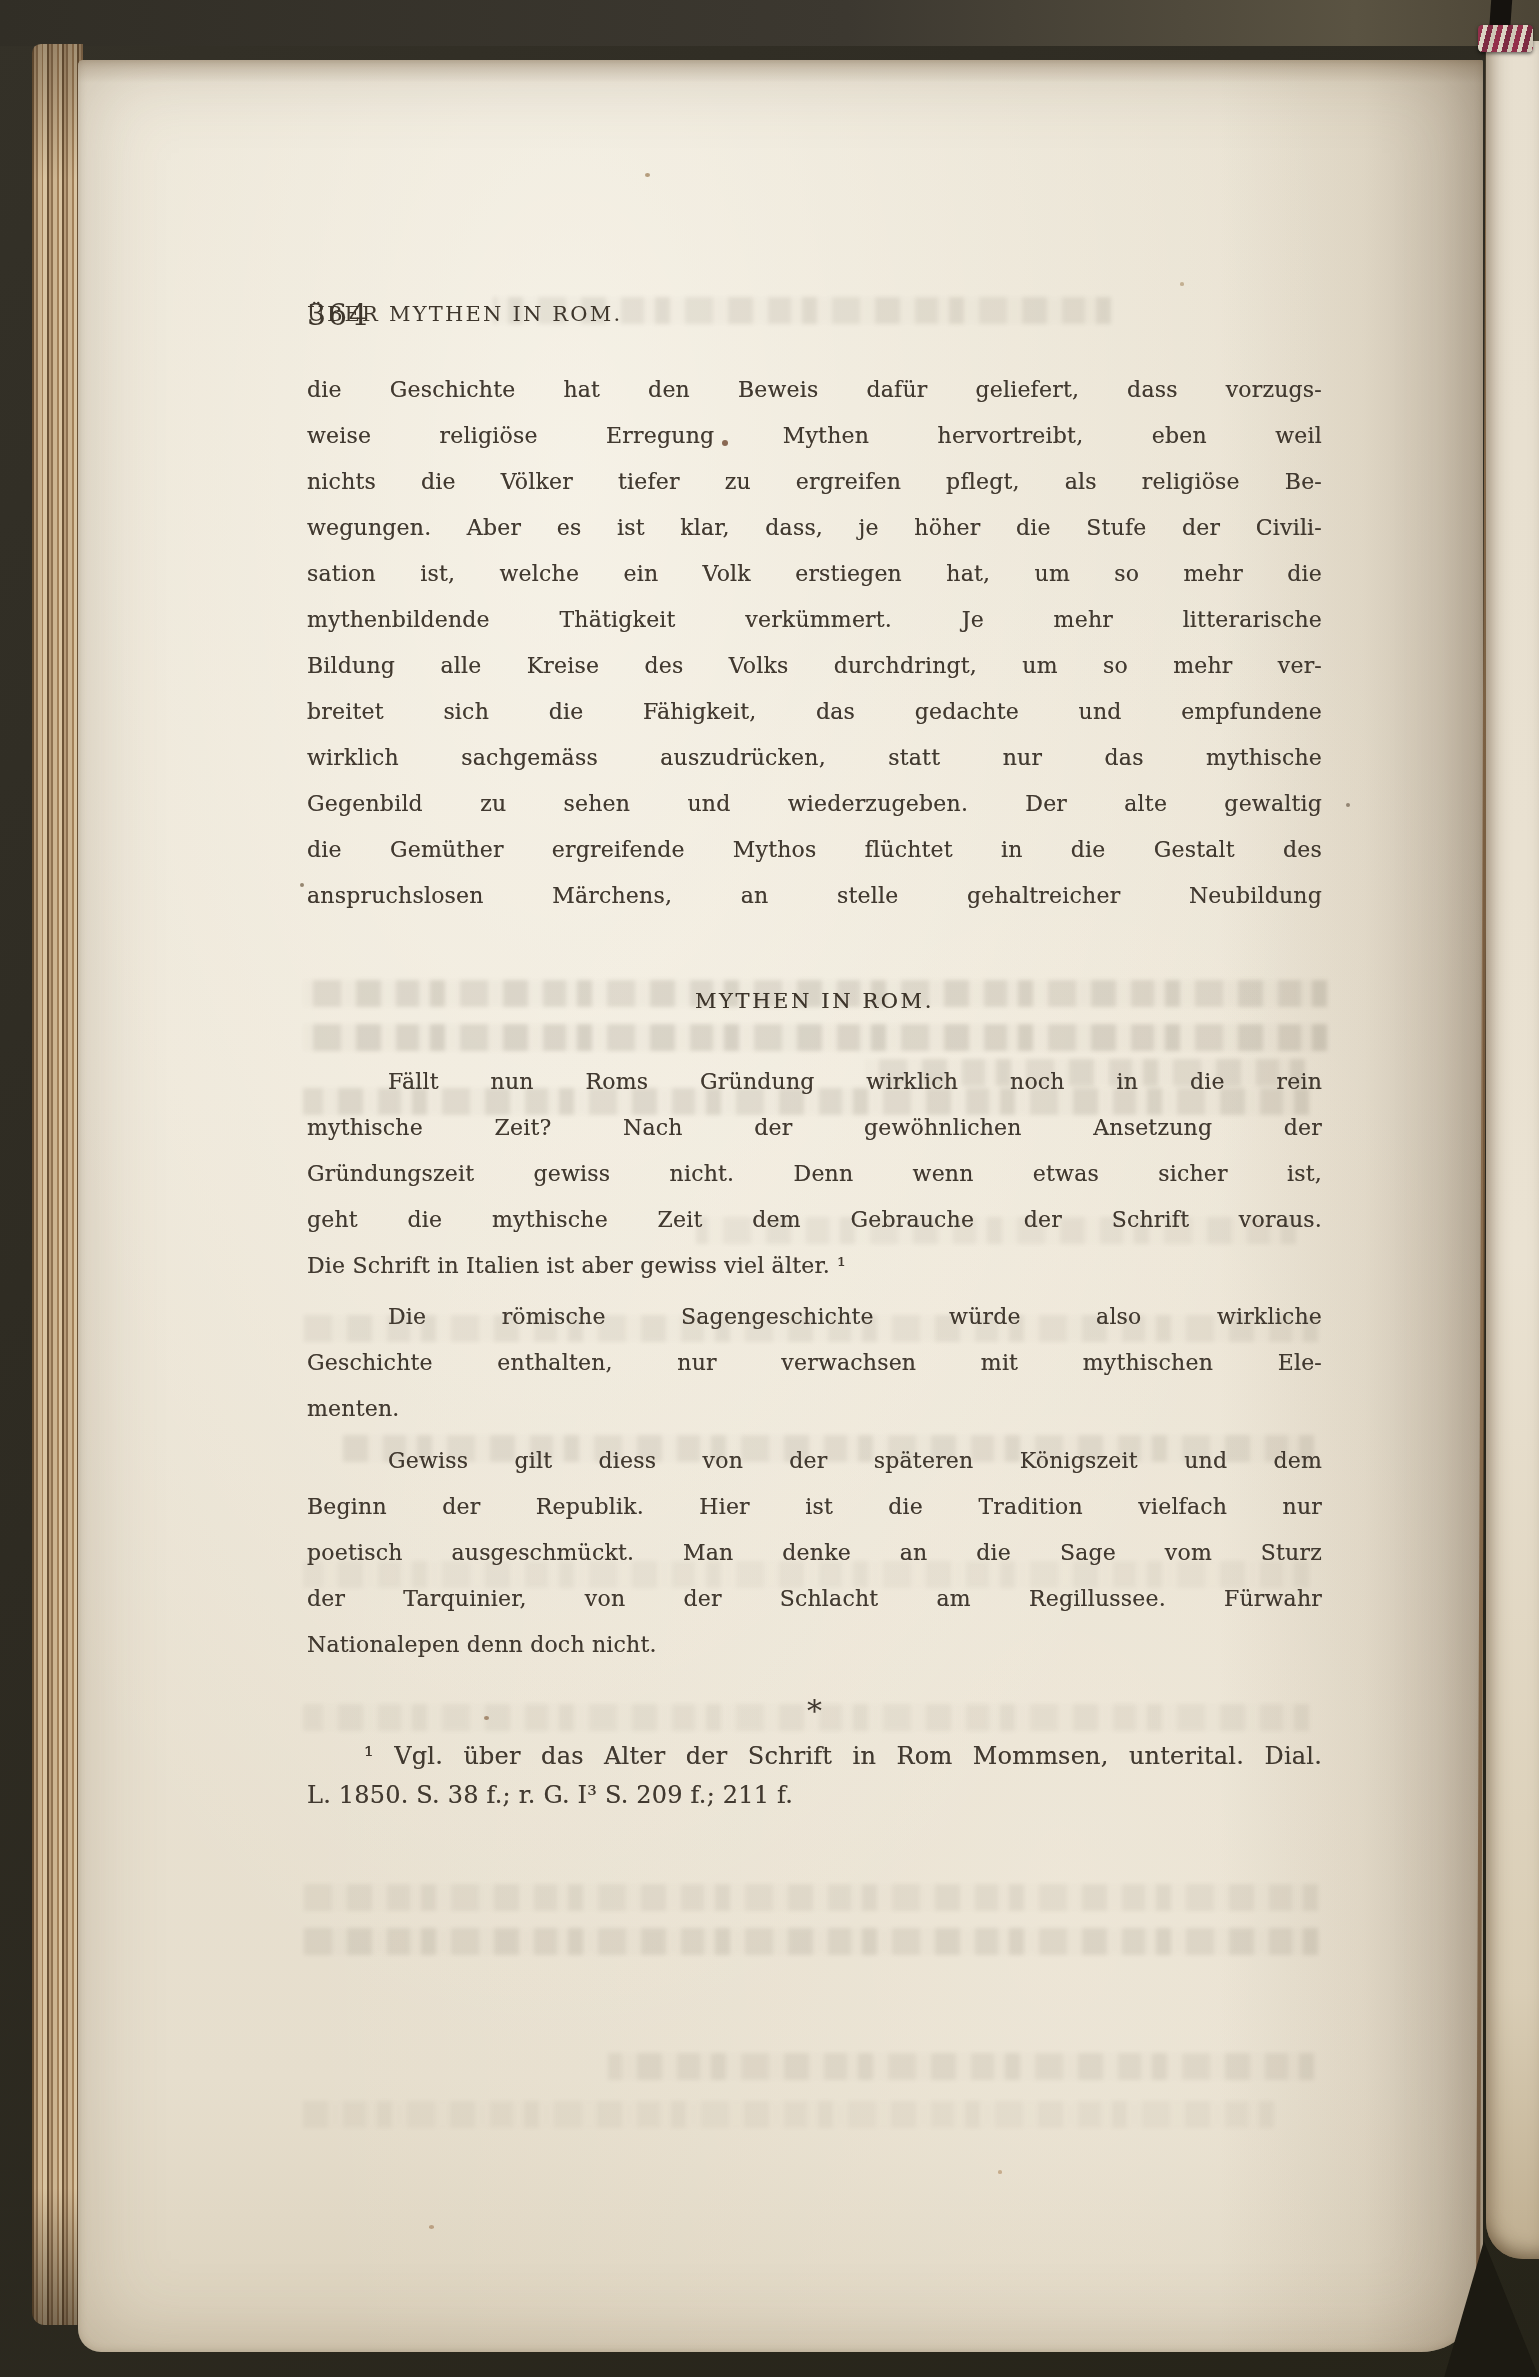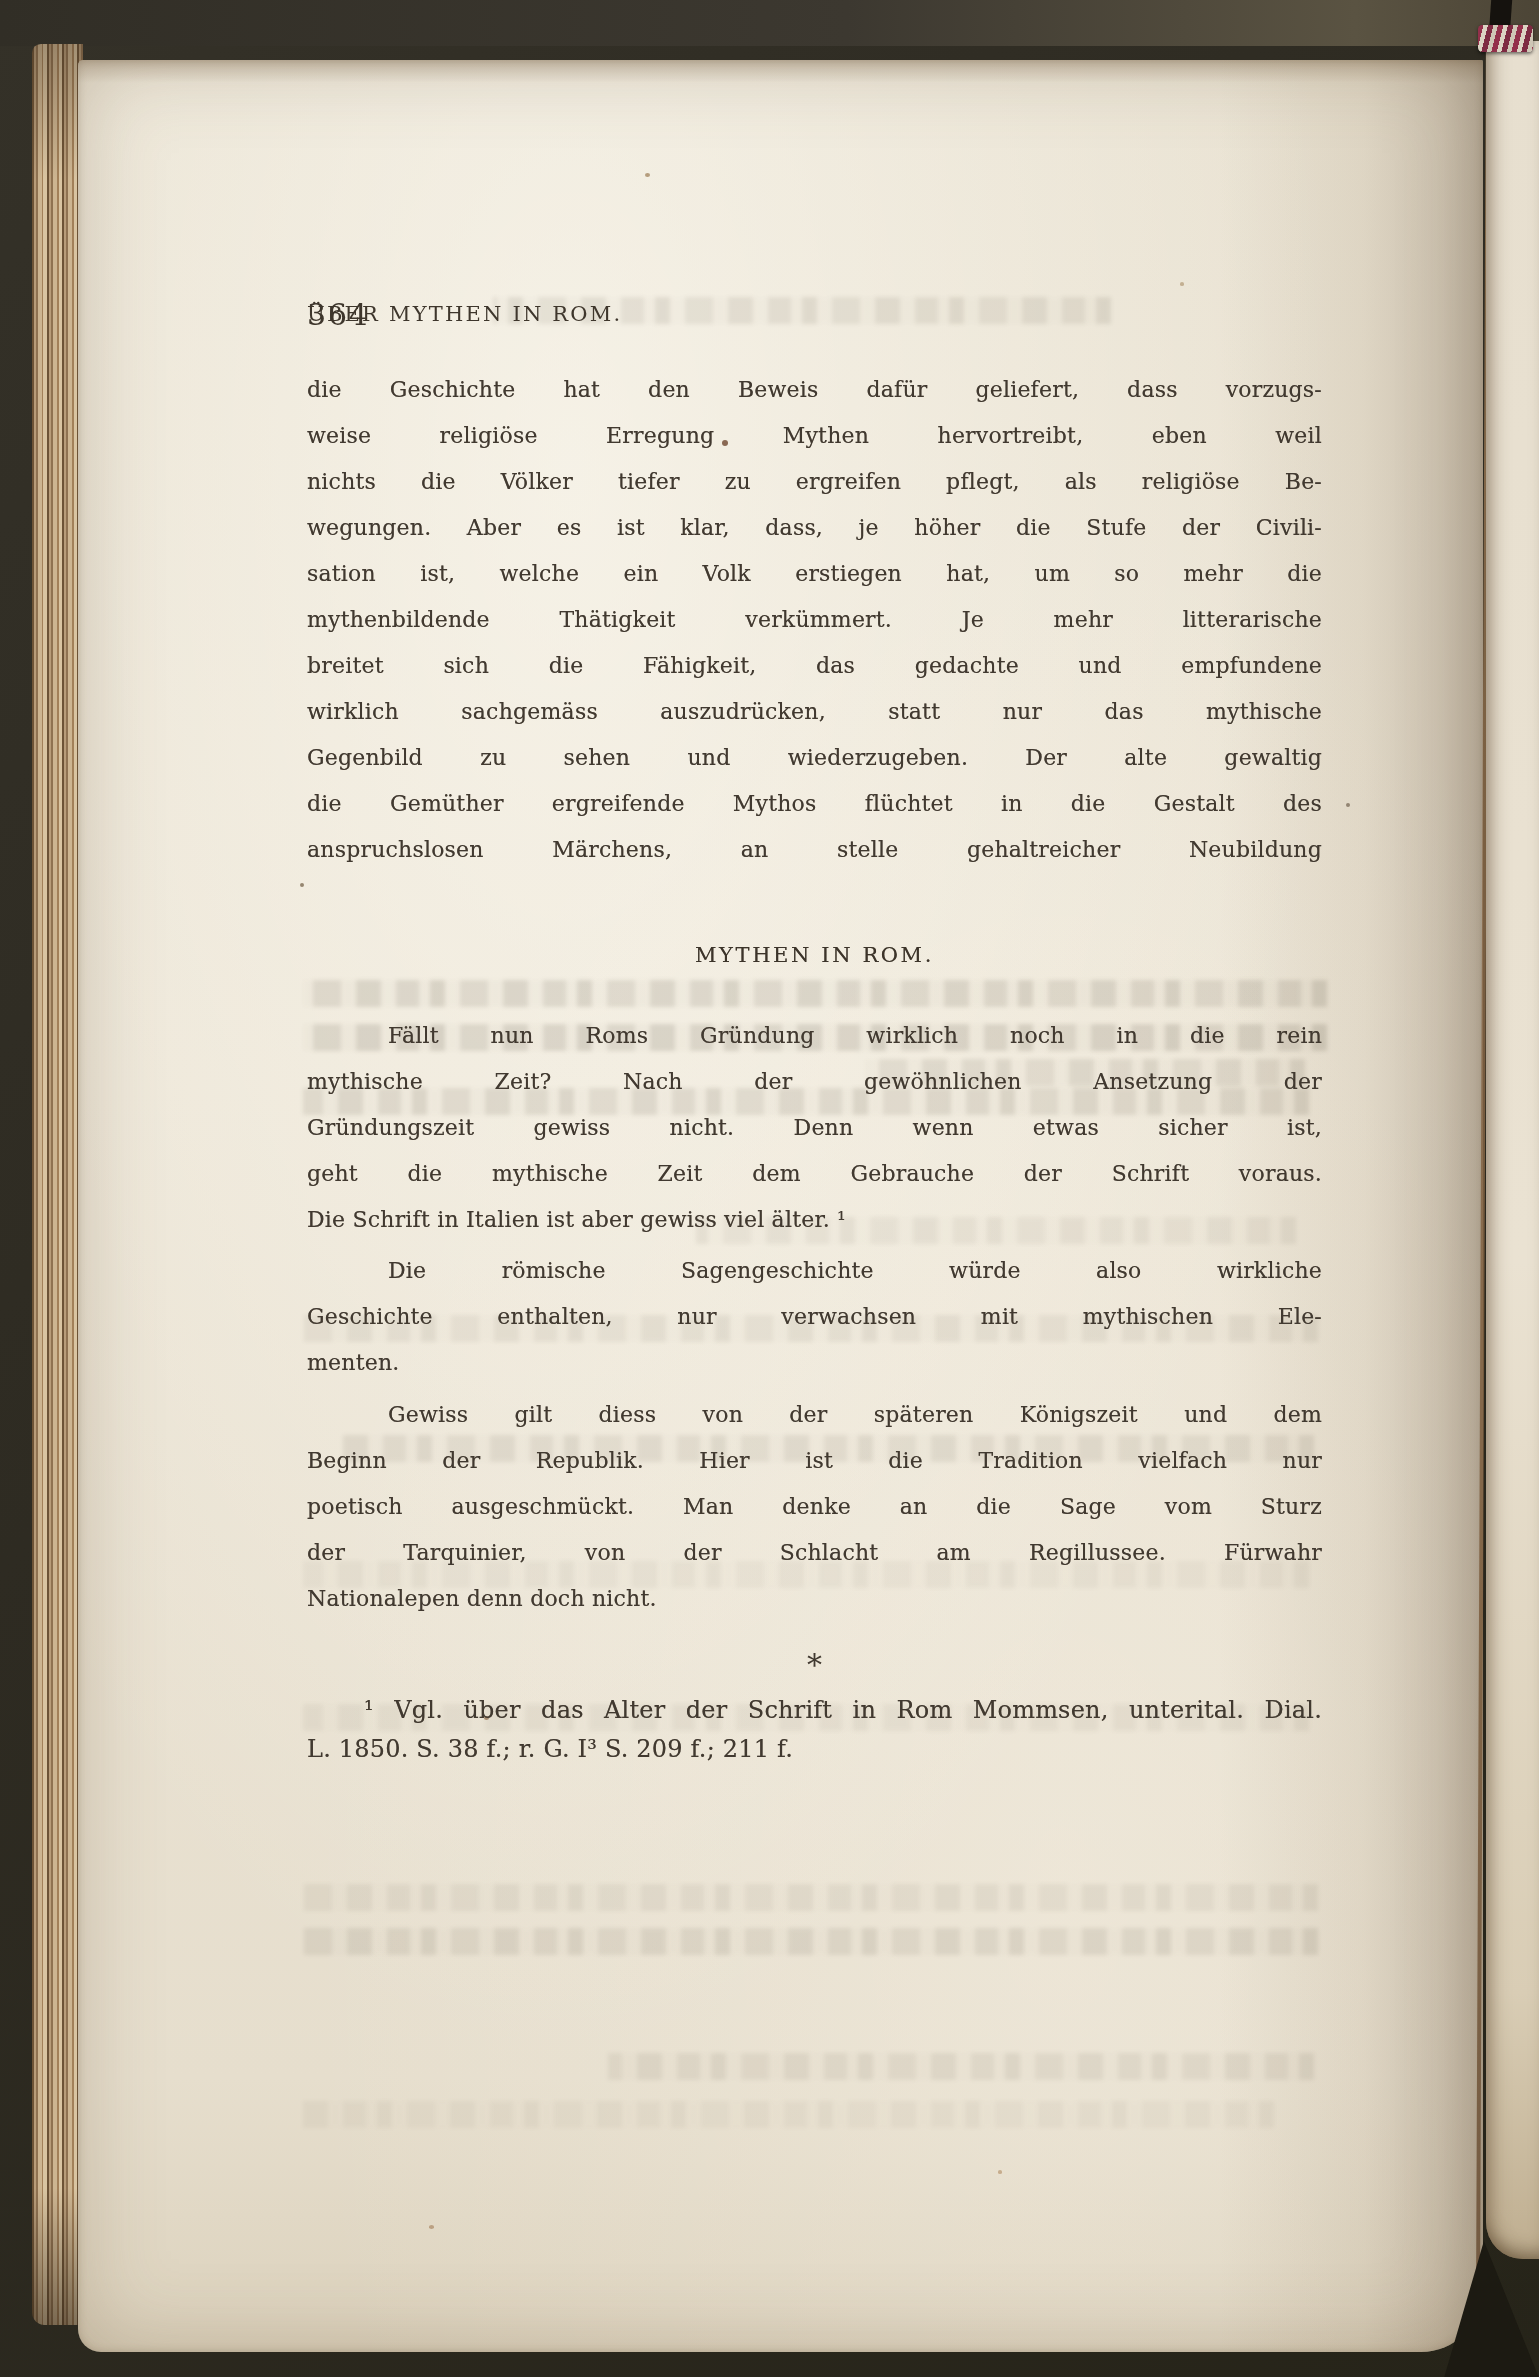--- a/index.html
+++ b/index.html
@@ -116,20 +116,21 @@
     </div>
 
     <div class="textcol">
       <div class="para">
           <div class="line">die Geschichte hat den Beweis dafür geliefert, dass vorzugs-</div>
           <div class="line">weise religiöse Erregung Mythen hervortreibt, eben weil</div>
           <div class="line">nichts die Völker tiefer zu ergreifen pflegt, als religiöse Be-</div>
           <div class="line">wegungen. Aber es ist klar, dass, je höher die Stufe der Civili-</div>
           <div class="line">sation ist, welche ein Volk erstiegen hat, um so mehr die</div>
           <div class="line">mythenbildende Thätigkeit verkümmert. Je mehr litterarische</div>
+          <div class="line">Bildung alle Kreise des Volks durchdringt, um so mehr ver-</div>
           <div class="line">breitet sich die Fähigkeit, das gedachte und empfundene</div>
           <div class="line">wirklich sachgemäss auszudrücken, statt nur das mythische</div>
           <div class="line">Gegenbild zu sehen und wiederzugeben. Der alte gewaltig</div>
           <div class="line">die Gemüther ergreifende Mythos flüchtet in die Gestalt des</div>
           <div class="line">anspruchslosen Märchens, an stelle gehaltreicher Neubildung</div>
         </div>
       <h2 class="heading">MYTHEN IN ROM.</h2>
       <div class="para">
           <div class="line indent">Fällt nun Roms Gründung wirklich noch in die rein</div>
           <div class="line">mythische Zeit? Nach der gewöhnlichen Ansetzung der</div>

